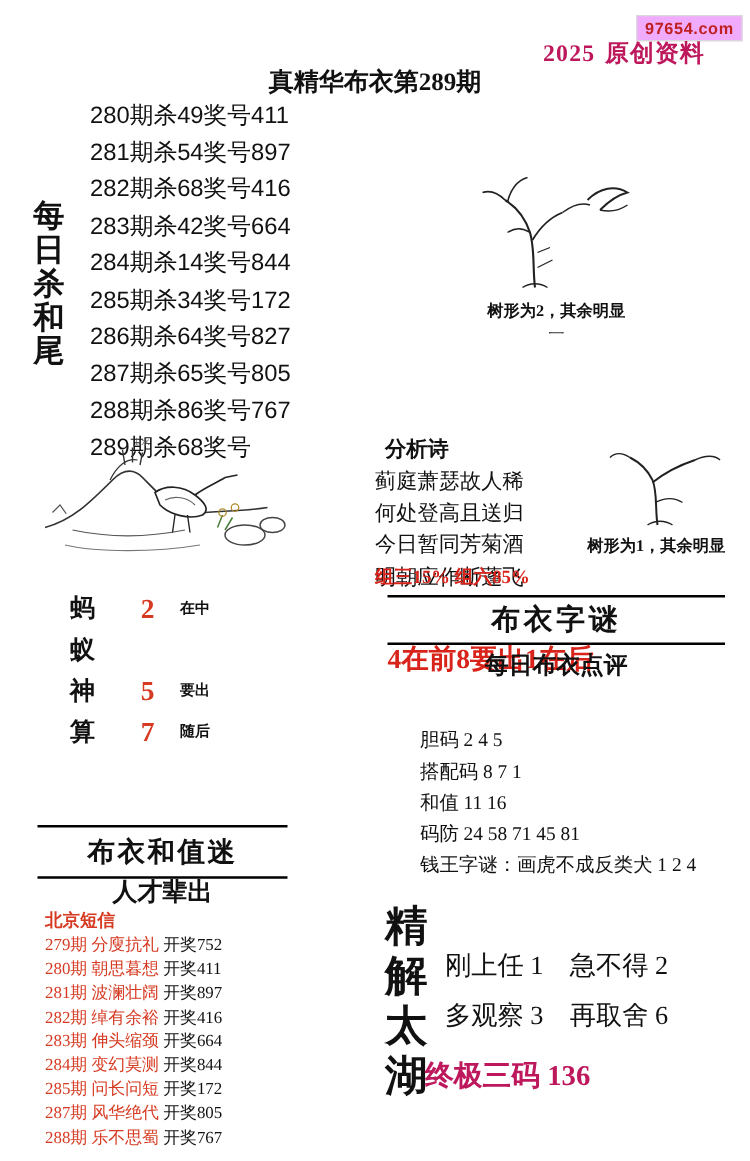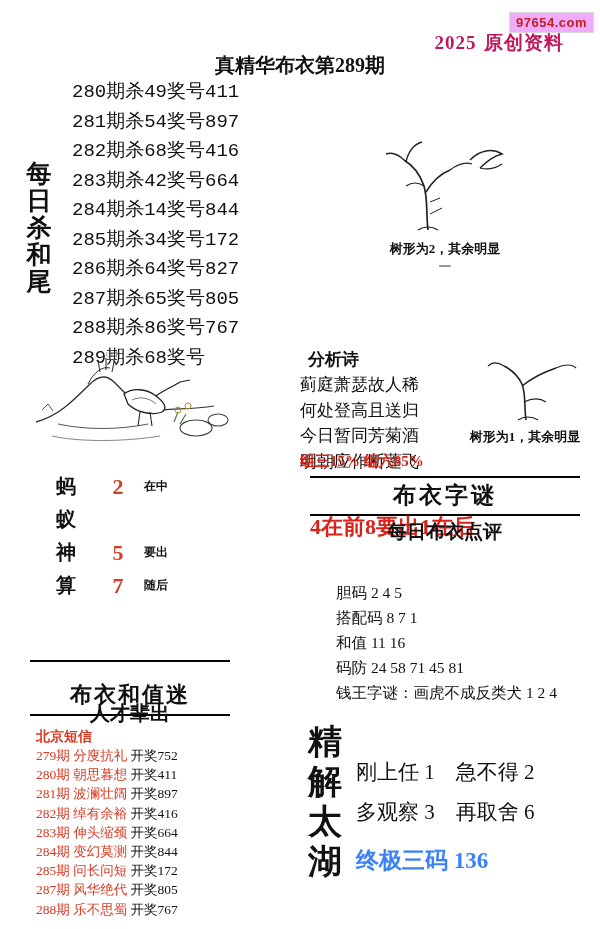--- a/index.html
+++ b/index.html
@@ -52,21 +52,21 @@
     text-align:center;
     font-family:"Liberation Serif",serif;
   }
 
   
   .kill-list{
     position:absolute;
     left:72px;top:78px;
     font-size:19px;
     line-height:29.5px;
-    font-family:Liberation Mono, monospace;
+    font-family:Liberation Sans, sans-serif;
   }
   .kill-list div{white-space:nowrap;}
 
   
   .mountain{
     position:absolute;
     left:28px;top:350px;
     width:230px;height:110px;
   }
 
@@ -85,21 +85,21 @@
   
   .bw-hezhi{
     position:absolute;
     left:30px;top:660px;
     width:200px;
     text-align:center;
   }
   .bw-hezhi .bar{
     border-top:2px solid #000;
     border-bottom:2px solid #000;
-    padding:18px 0 4px 0;
+    padding:5px 0 4px 0;
     font-size:22px;
     font-weight:bold;
     letter-spacing:2px;
     font-family:Liberation Mono, monospace;
   }
   .bw-sub{
     position:absolute;
     left:30px;top:700px;
     width:200px;
     text-align:center;
@@ -243,24 +243,24 @@
   .taihu-lines{
     position:absolute;
     left:356px;top:752px;
     font-size:21px;
     line-height:40px;
     font-family:"Liberation Serif",serif;
   }
   .taihu-lines div{white-space:nowrap;}
   .final{
     position:absolute;
-    left:356px;top:845px;
+    left:340px;top:845px;
     font-size:23px;
     font-weight:bold;
-    color:#3b82f6;
+    color:#be185d;
     font-family:"Liberation Serif",serif;
   }
 </style>
 </head>
 <body>
 
 <div class="wm">97654.com</div>
 
 <div class="year-stamp">
   <span class="yr">2025</span>

